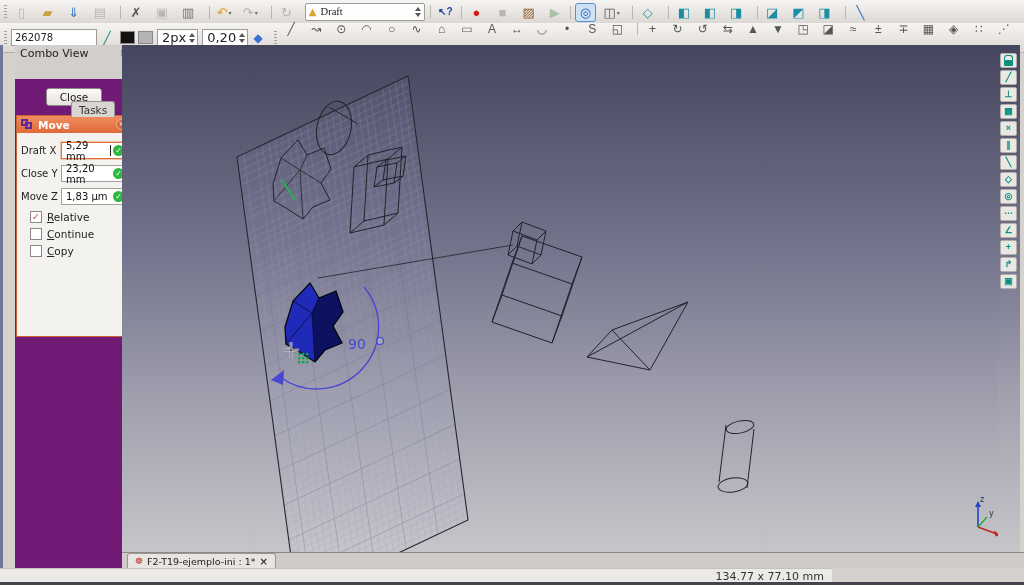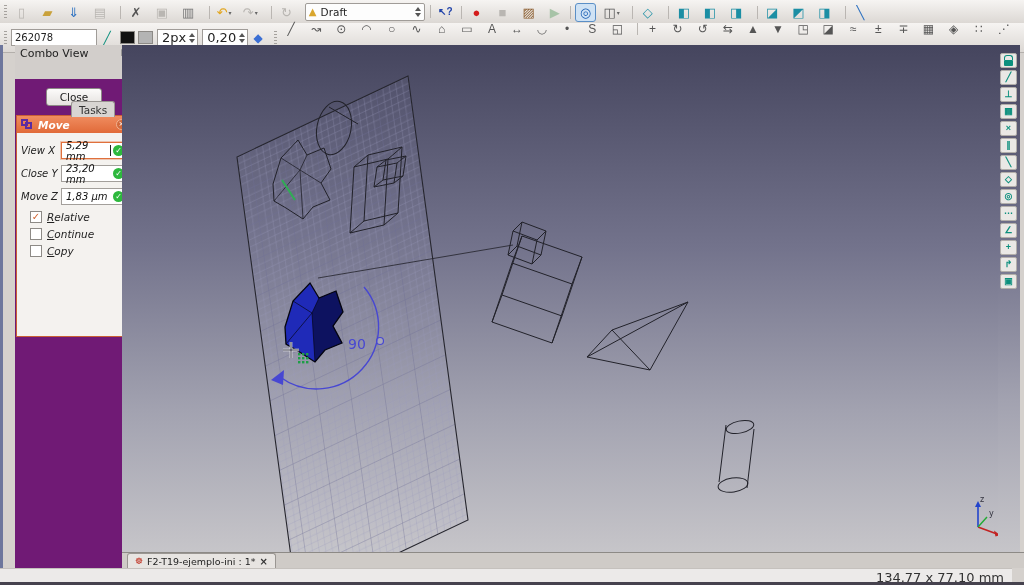--- a/index.html
+++ b/index.html
@@ -22,21 +22,21 @@
   .tb-row2 .glyph { font-size:12px; }
   .tb-btn.gap { margin-left:10px; }
   .tb-btn.gap::before { content:''; position:absolute; left:-6px; top:2px; bottom:2px;
                         width:1px; background:#bab6b2; }
   .tb-btn.caret::after { content:'▾'; font-size:6px; color:#666; margin-left:1px; }
   .tb-btn.pressed { background:#cfe2f4; border-color:#5b8fc6; }
 
   .wb-select { display:inline-flex; align-items:center; gap:4px; height:18px; width:120px;
                margin-left:8px; background:#fdfdfd; border:1px solid #a09c98; border-radius:2px;
                padding:0 3px; font-size:10.5px; color:#222; }
-  .wb-select .wb-label { flex:1; }
+  .wb-select .wb-label { flex:1;font-family:Liberation Serif, serif; }
   .spin-arrows { display:flex; flex-direction:column; gap:2px; align-items:center; }
   .tri-up { width:0; height:0; border-left:3px solid transparent; border-right:3px solid transparent;
             border-bottom:4px solid #555; }
   .tri-dn { width:0; height:0; border-left:3px solid transparent; border-right:3px solid transparent;
             border-top:4px solid #555; }
 
   .cmd-input { width:86px; height:17px; border:1px solid #a09c98; background:#fff;
                font-family:"DejaVu Sans",sans-serif; font-size:10px; padding:0 3px; color:#222; }
   .swatch { width:15px; height:13px; border:1px solid #8d8a86; margin-left:3px; flex:none; }
   .swatch.black { background:#111; }
@@ -58,21 +58,21 @@
          background:#c2beba; border:1px solid #9a9692; border-bottom:none;
          border-radius:3px 3px 0 0; margin-right:2px; position:relative; }
   .tab.active { background:#d8d5d2; z-index:2; }
   .combo-body { position:absolute; top:34px; bottom:0; left:0; right:0; background:#701a75; }
   .close-btn { display:block; margin:9px auto 0; padding:2px 13px; font-size:10.5px;
                font-family:"DejaVu Sans",sans-serif; color:#222;
                background:linear-gradient(#fcfbfa,#e5e2df); border:1px solid #8d8a86;
                border-radius:3px; }
   .mn::first-letter { text-decoration:underline; }
 
-  .move-panel { margin:9px 1px 0; border:1px solid #c95f35; background:#f4f2ef;font-style:italic; }
+  .move-panel { margin:9px 1px 0; border:1px solid #c95f35; background:#f4f2ef; }
   .move-hdr { height:17px; background:linear-gradient(#f08d60,#e16a39); display:flex;
               align-items:center; padding:0 4px; gap:4px; }
   .move-ico { width:13px; height:12px; position:relative; flex:none; }
   .move-ico span { position:absolute; width:7px; height:7px; border:2px solid #5a2ca0; }
   .move-ico .sq1 { left:0; top:0; }
   .move-ico .sq2 { left:4px; top:3px; }
   .move-title { flex:1; color:#fff; font-weight:bold; font-size:10.5px; }
   .move-close { width:11px; height:11px; border-radius:50%; background:#d2693b;
                 border:1px solid #f2b392; color:#fff; font-size:7px; line-height:9px;
                 text-align:center; flex:none; }
@@ -107,22 +107,22 @@
       border-radius:1px; margin:0 auto; }
 
   
   .tab-bar { position:absolute; left:122px; top:552px; width:902px; height:16px;
              background:#cfcbc7; border-top:1px solid #8d8a86; display:flex; align-items:flex-end; }
   .doc-tab { display:inline-flex; align-items:center; gap:4px; height:15px; margin-left:5px;
              padding:0 7px; background:#e7e4e1; border:1px solid #9a9692; border-bottom:none;
              border-radius:3px 3px 0 0; font-size:9.5px; color:#222; }
   .doc-tab .doc-ico { font-size:9px; color:#c03020; }
   .doc-tab .tab-close { font-size:10px; font-weight:bold; color:#333; }
-  .status-bar { position:absolute; left:0; top:568px; width:1012px; height:14px;
-                background:#eceae9; border-top:1px solid #c5c1bd; font-size:13px; color:#333; }
+  .status-bar { position:absolute; left:0; top:568px; width:832px; height:14px;
+                background:#eceae9; border-top:1px solid #c5c1bd; font-size:11px; color:#333; }
   .status-dim { position:absolute; right:8px; top:1px; }
   .bottom-strip { position:absolute; left:0; top:582px; width:1024px; height:3px; background:#46424e; }
 </style>
 </head>
 <body>
 
 <div class="window">
 
   <div class="tb-row tb-row1">
     <span class="grip"></span>
@@ -410,21 +410,21 @@
           <span class="move-ico">
               <span class="sq1"></span>
               <span class="sq2"></span>
             </span>
           <span class="move-title">Move</span>
           <span class="move-close">×</span>
         </div>
         <div class="move-body">
           <div>
             <div class="field-row">
-              <span class="field-label">View X</span>
+              <span class="field-label">Draft X</span>
               <span class="input-box focused">
                 <span>5,29 mm</span>
                 <span class="caret-bar"></span>
                 <span class="check-badge">✓</span>
               </span>
             </div>
 
             <div class="field-row">
               <span class="field-label">Close Y</span>
               <span class="input-box">

